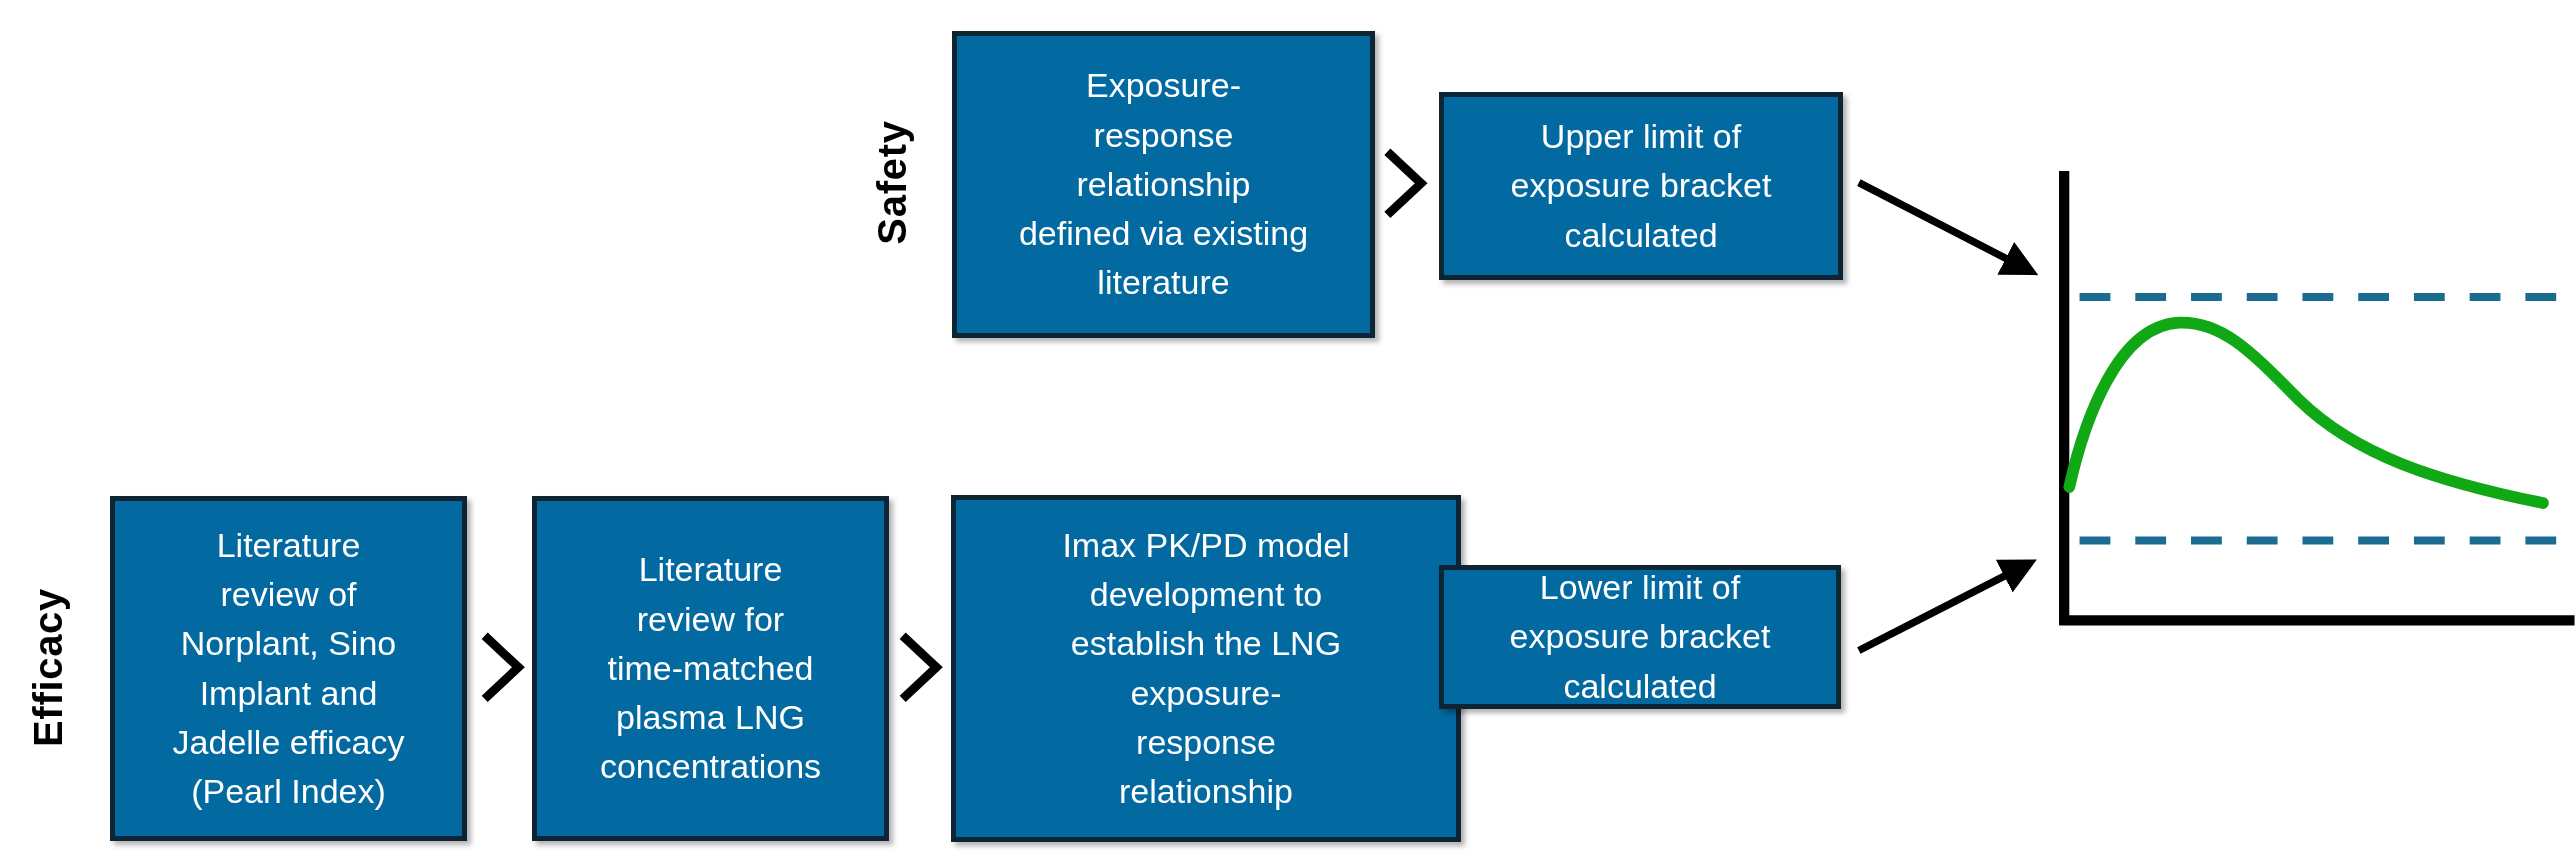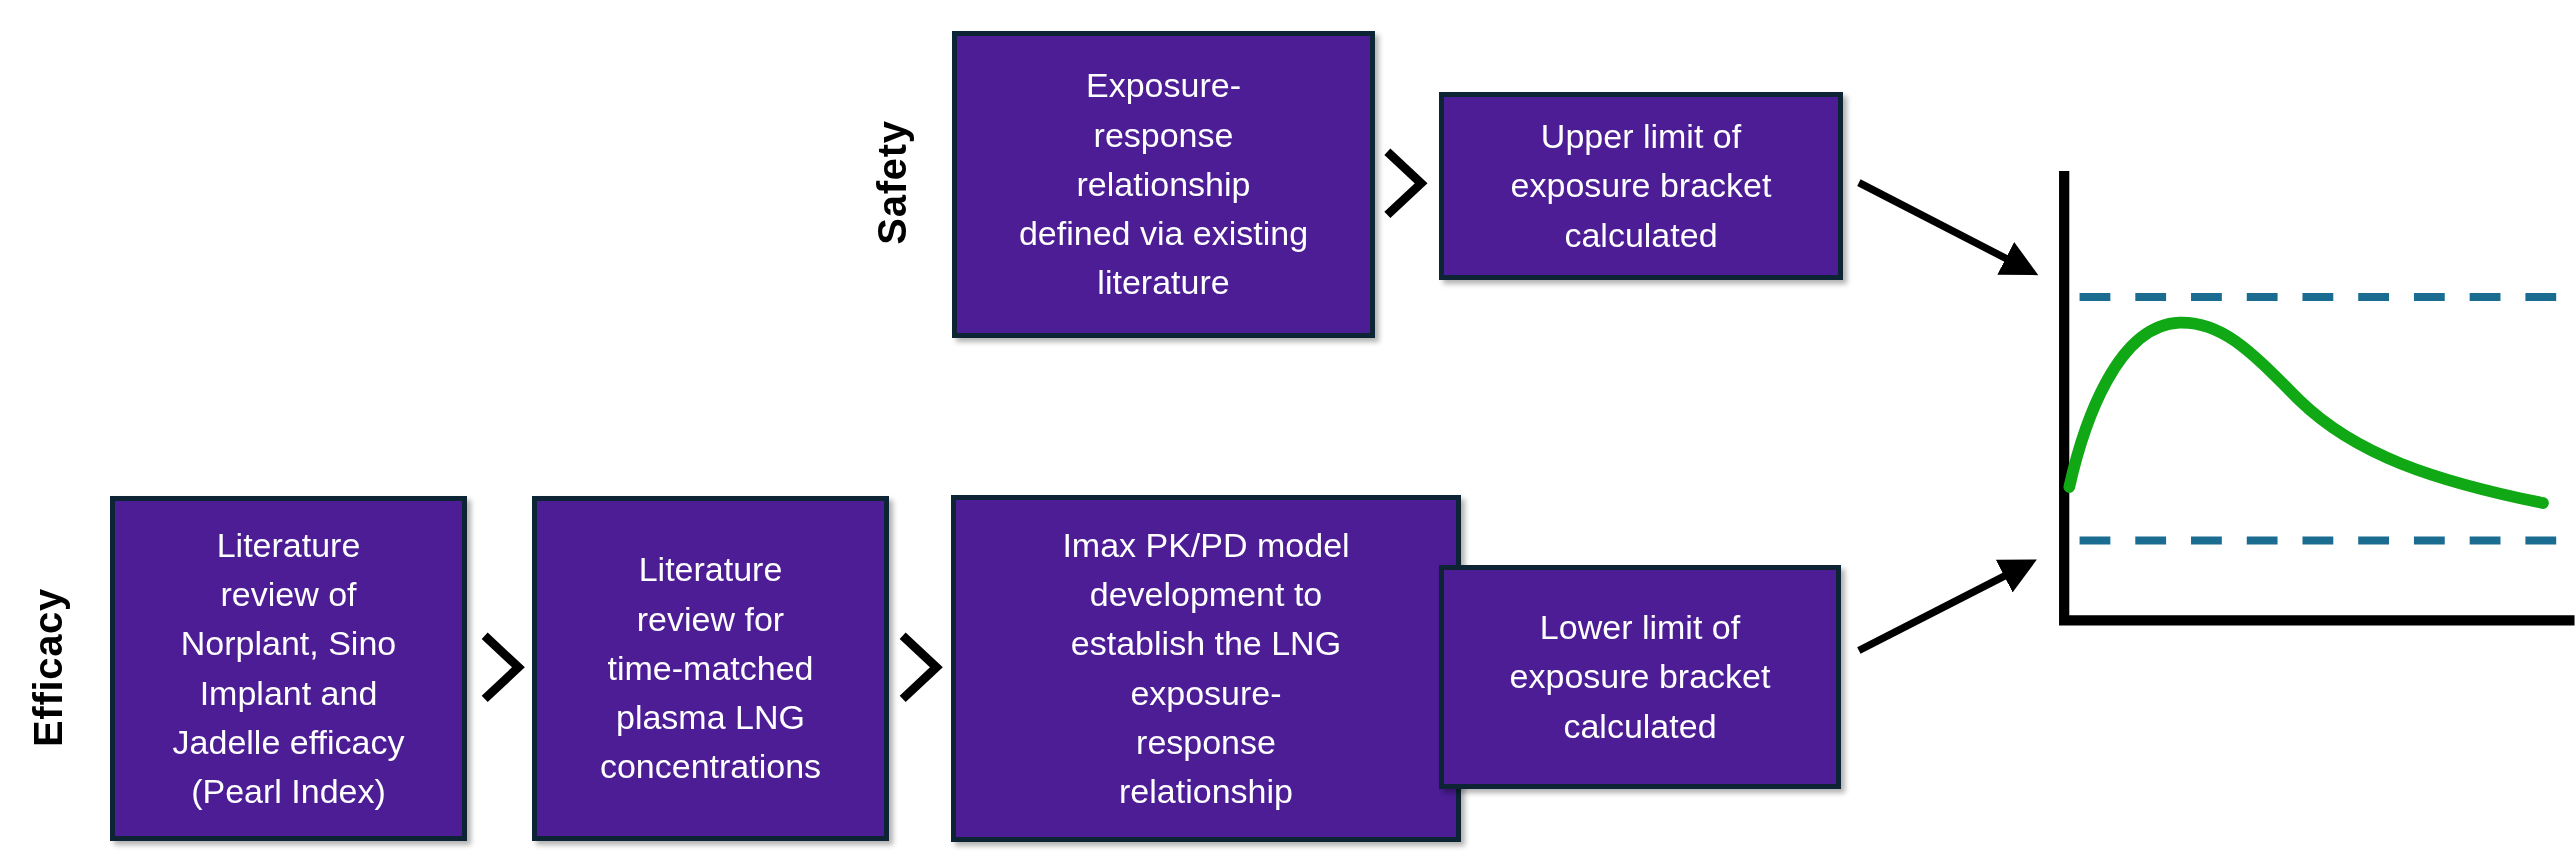--- a/index.html
+++ b/index.html
@@ -13,21 +13,21 @@
   }
   #overlay {
     position: absolute;
     left: 0; top: 0;
     width: 2576px; height: 869px;
     pointer-events: none;
   }
   .box {
     position: absolute;
     box-sizing: border-box;
-    background: #4c1d95;
+    background: #0369a1;
     border: 5.9px solid #0C2433;
     box-shadow: 3.7px 4.4px 5.1px rgba(0,0,0,0.30);
     display: flex;
     align-items: center;
     justify-content: center;
   }
   .box-text {
     color: #ffffff;
     font-size: 34px;
     line-height: 1.45;
@@ -47,21 +47,21 @@
     font-weight: bold;
     color: #000000;
     letter-spacing: 0.7px;
   }
   
   #s-box1 { left: 952px; top: 31px;  width: 423px; height: 307px; }
   #s-box2 { left: 1439px; top: 92px; width: 404px; height: 188px; }
   #e-box1 { left: 110px;  top: 496px; width: 357px; height: 345px; }
   #e-box2 { left: 532px;  top: 496px; width: 357px; height: 345px; }
   #e-box3 { left: 951px; top: 495px; width: 510px; height: 347px; }
-  #e-box4 { left: 1439px; top: 565px; width: 402px; height: 224px; }
+  #e-box4 { left: 1439px; top: 565px; width: 402px; height: 144px; }
   #lbl-safety   { left: 782px; top: 157px; }
   #lbl-efficacy { left: -62px;  top: 642px; }
 </style>
 </head>
 <body>
 
 <div id="canvas">
 
   <svg id="overlay" viewBox="0 0 3513 1185" xmlns="http://www.w3.org/2000/svg">
     <defs>

